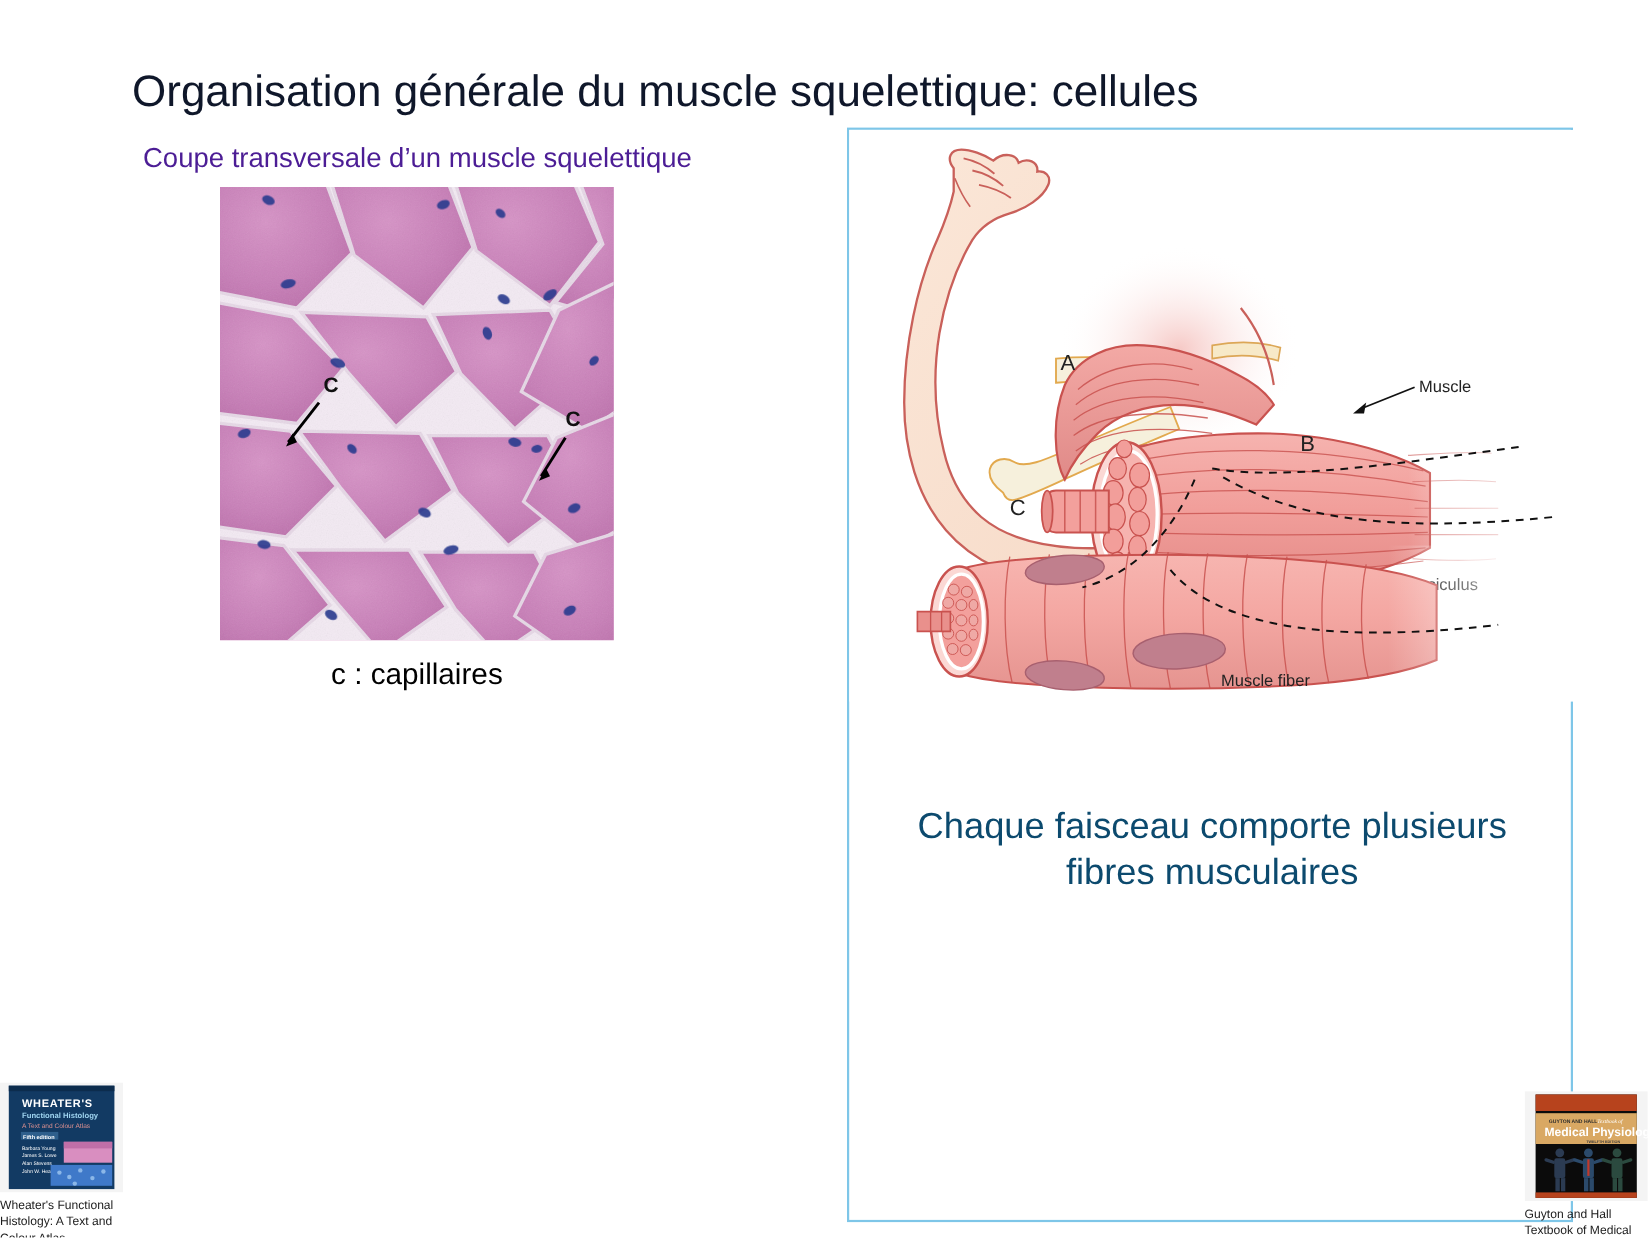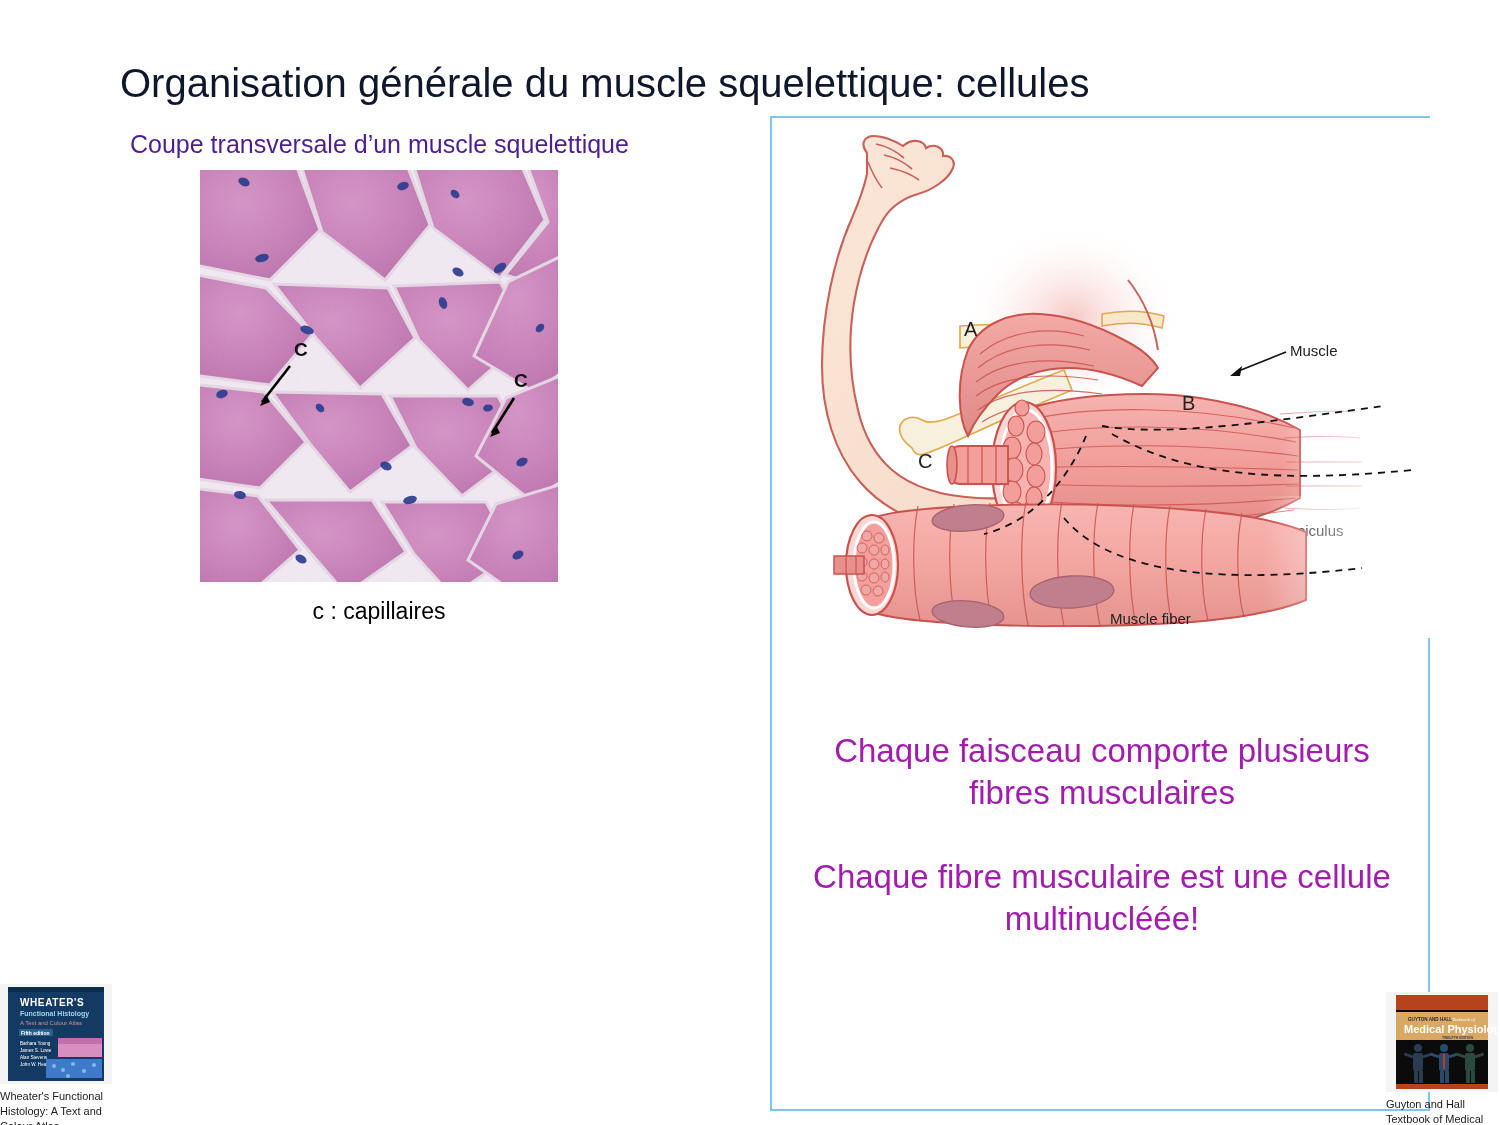--- a/index.html
+++ b/index.html
@@ -37,21 +37,21 @@
     font-size: 25px;
     color: #4c1d95;
     white-space: nowrap;
   }
   .left-caption-bottom {
     position: absolute;
     left: 200px;
     top: 598px;
     width: 358px;
     text-align: center;
-    font-size: 23px;
+    font-size: 27px;
     color: #000;
   }
 
   
   .histology {
     position: absolute;
     left: 200px;
     top: 170px;
     width: 358px;
     height: 412px;
@@ -100,21 +100,21 @@
   .figure-area svg { display: block; }
 
   
   .body-text {
     position: absolute;
     left: 30px;
     width: 600px;
     text-align: center;
     font-size: 33px;
     line-height: 1.28;
-    color: #a21caf;
+    color: #0c4a6e;
   }
   .body-text-1 { top: 612px; }
   .body-text-2 { top: 738px; }
 
   
   .book {
     position: absolute;
     font-size: 11px;
     line-height: 1.35;
     color: #1b1b1b;
@@ -434,21 +434,20 @@
         <path d="M330,308 C400,320 520,300 612,288"></path>
         <path d="M340,316 C400,350 480,368 640,352"></path>
         <path d="M314,318 C300,352 268,402 212,416"></path>
         <path d="M292,400 C330,446 420,470 590,450"></path>
       </g>
     </svg>
   </div>
 
   <div class="body-text body-text-1">Chaque faisceau comporte plusieurs fibres musculaires</div>
 
-  <div class="body-text body-text-2">Chaque fibre musculaire est une cellule multinucléée!</div>
 </div>
 
 <div class="book book-left">
   <svg class="cover-svg book-cover" width="112" height="100" viewBox="0 0 112 100" xmlns="http://www.w3.org/2000/svg">
     <rect x="0" y="0" width="112" height="100" fill="#f4f4f4"></rect>
     <rect x="8" y="3" width="96" height="94" fill="#123a63"></rect>
     <rect x="8" y="3" width="96" height="5" fill="#0c2c4d"></rect>
     <text x="20" y="22" font-family="Liberation Sans, sans-serif" font-size="10" font-weight="bold" fill="#ffffff" letter-spacing="0.6">WHEATER'S</text>
     <text x="20" y="32" font-family="Liberation Sans, sans-serif" font-size="7" font-weight="bold" fill="#9fd4f0">Functional Histology</text>
     <text x="20" y="41" font-family="Liberation Sans, sans-serif" font-size="6" fill="#d98f8f">A Text and Colour Atlas</text>

